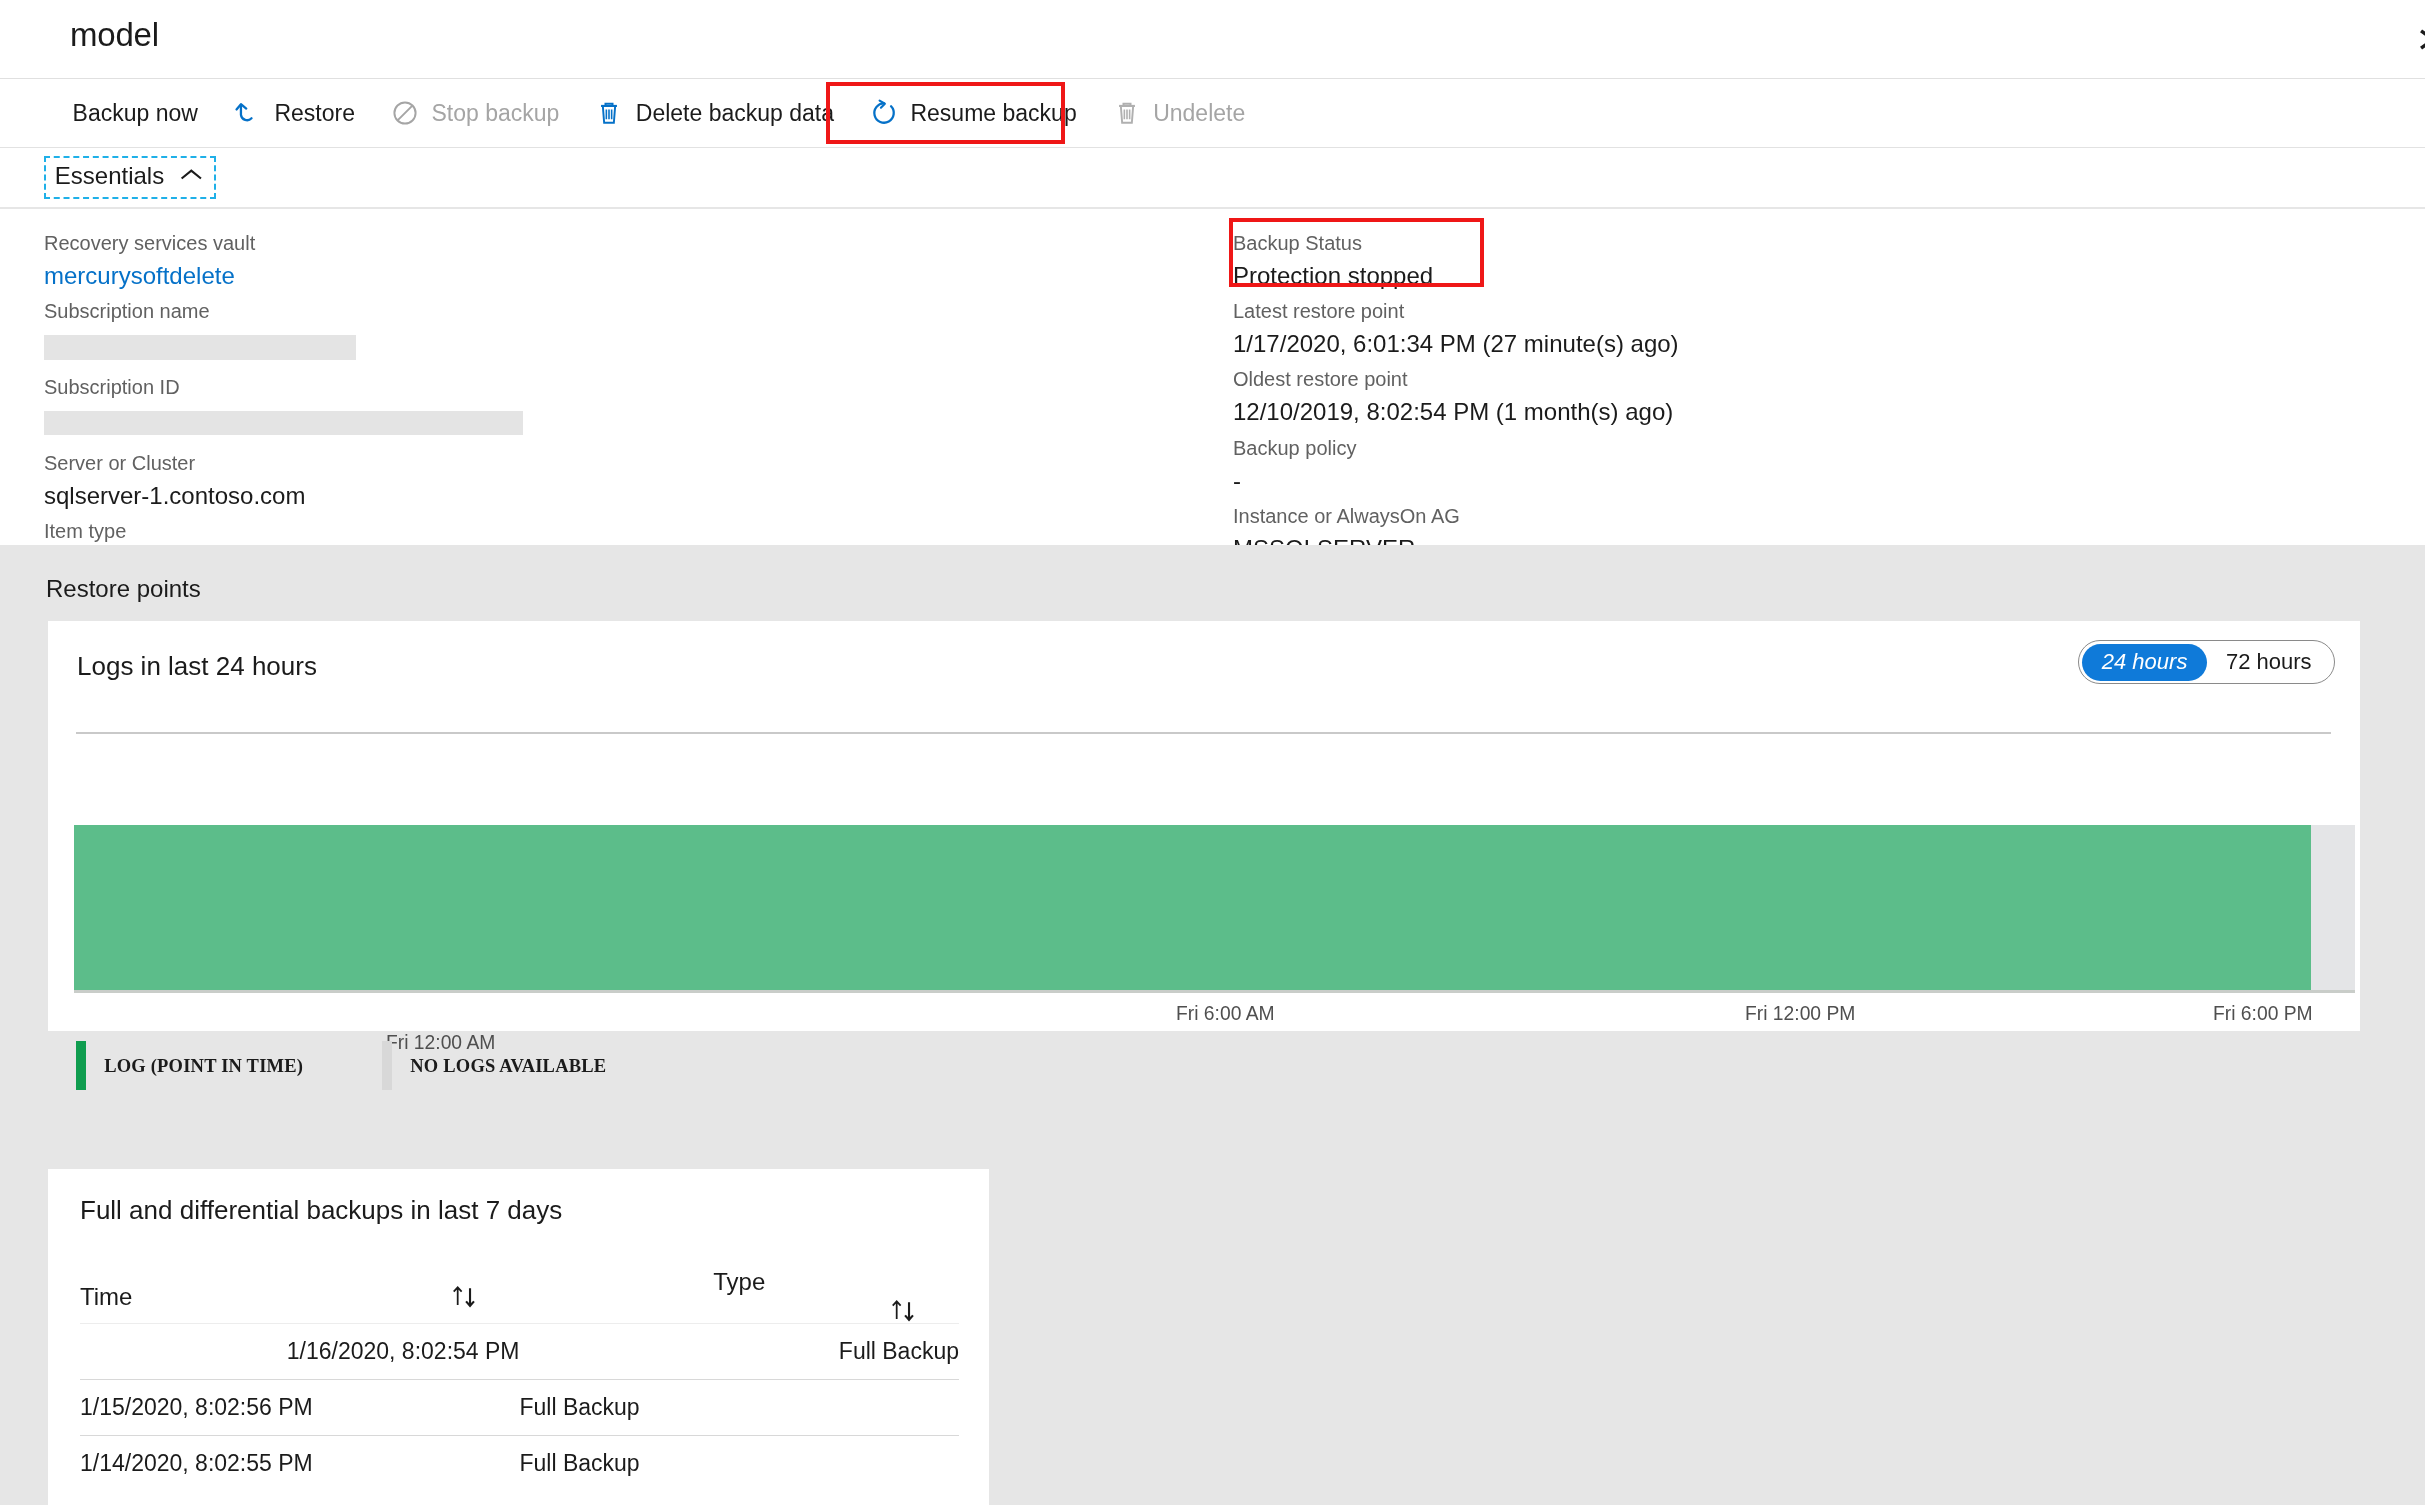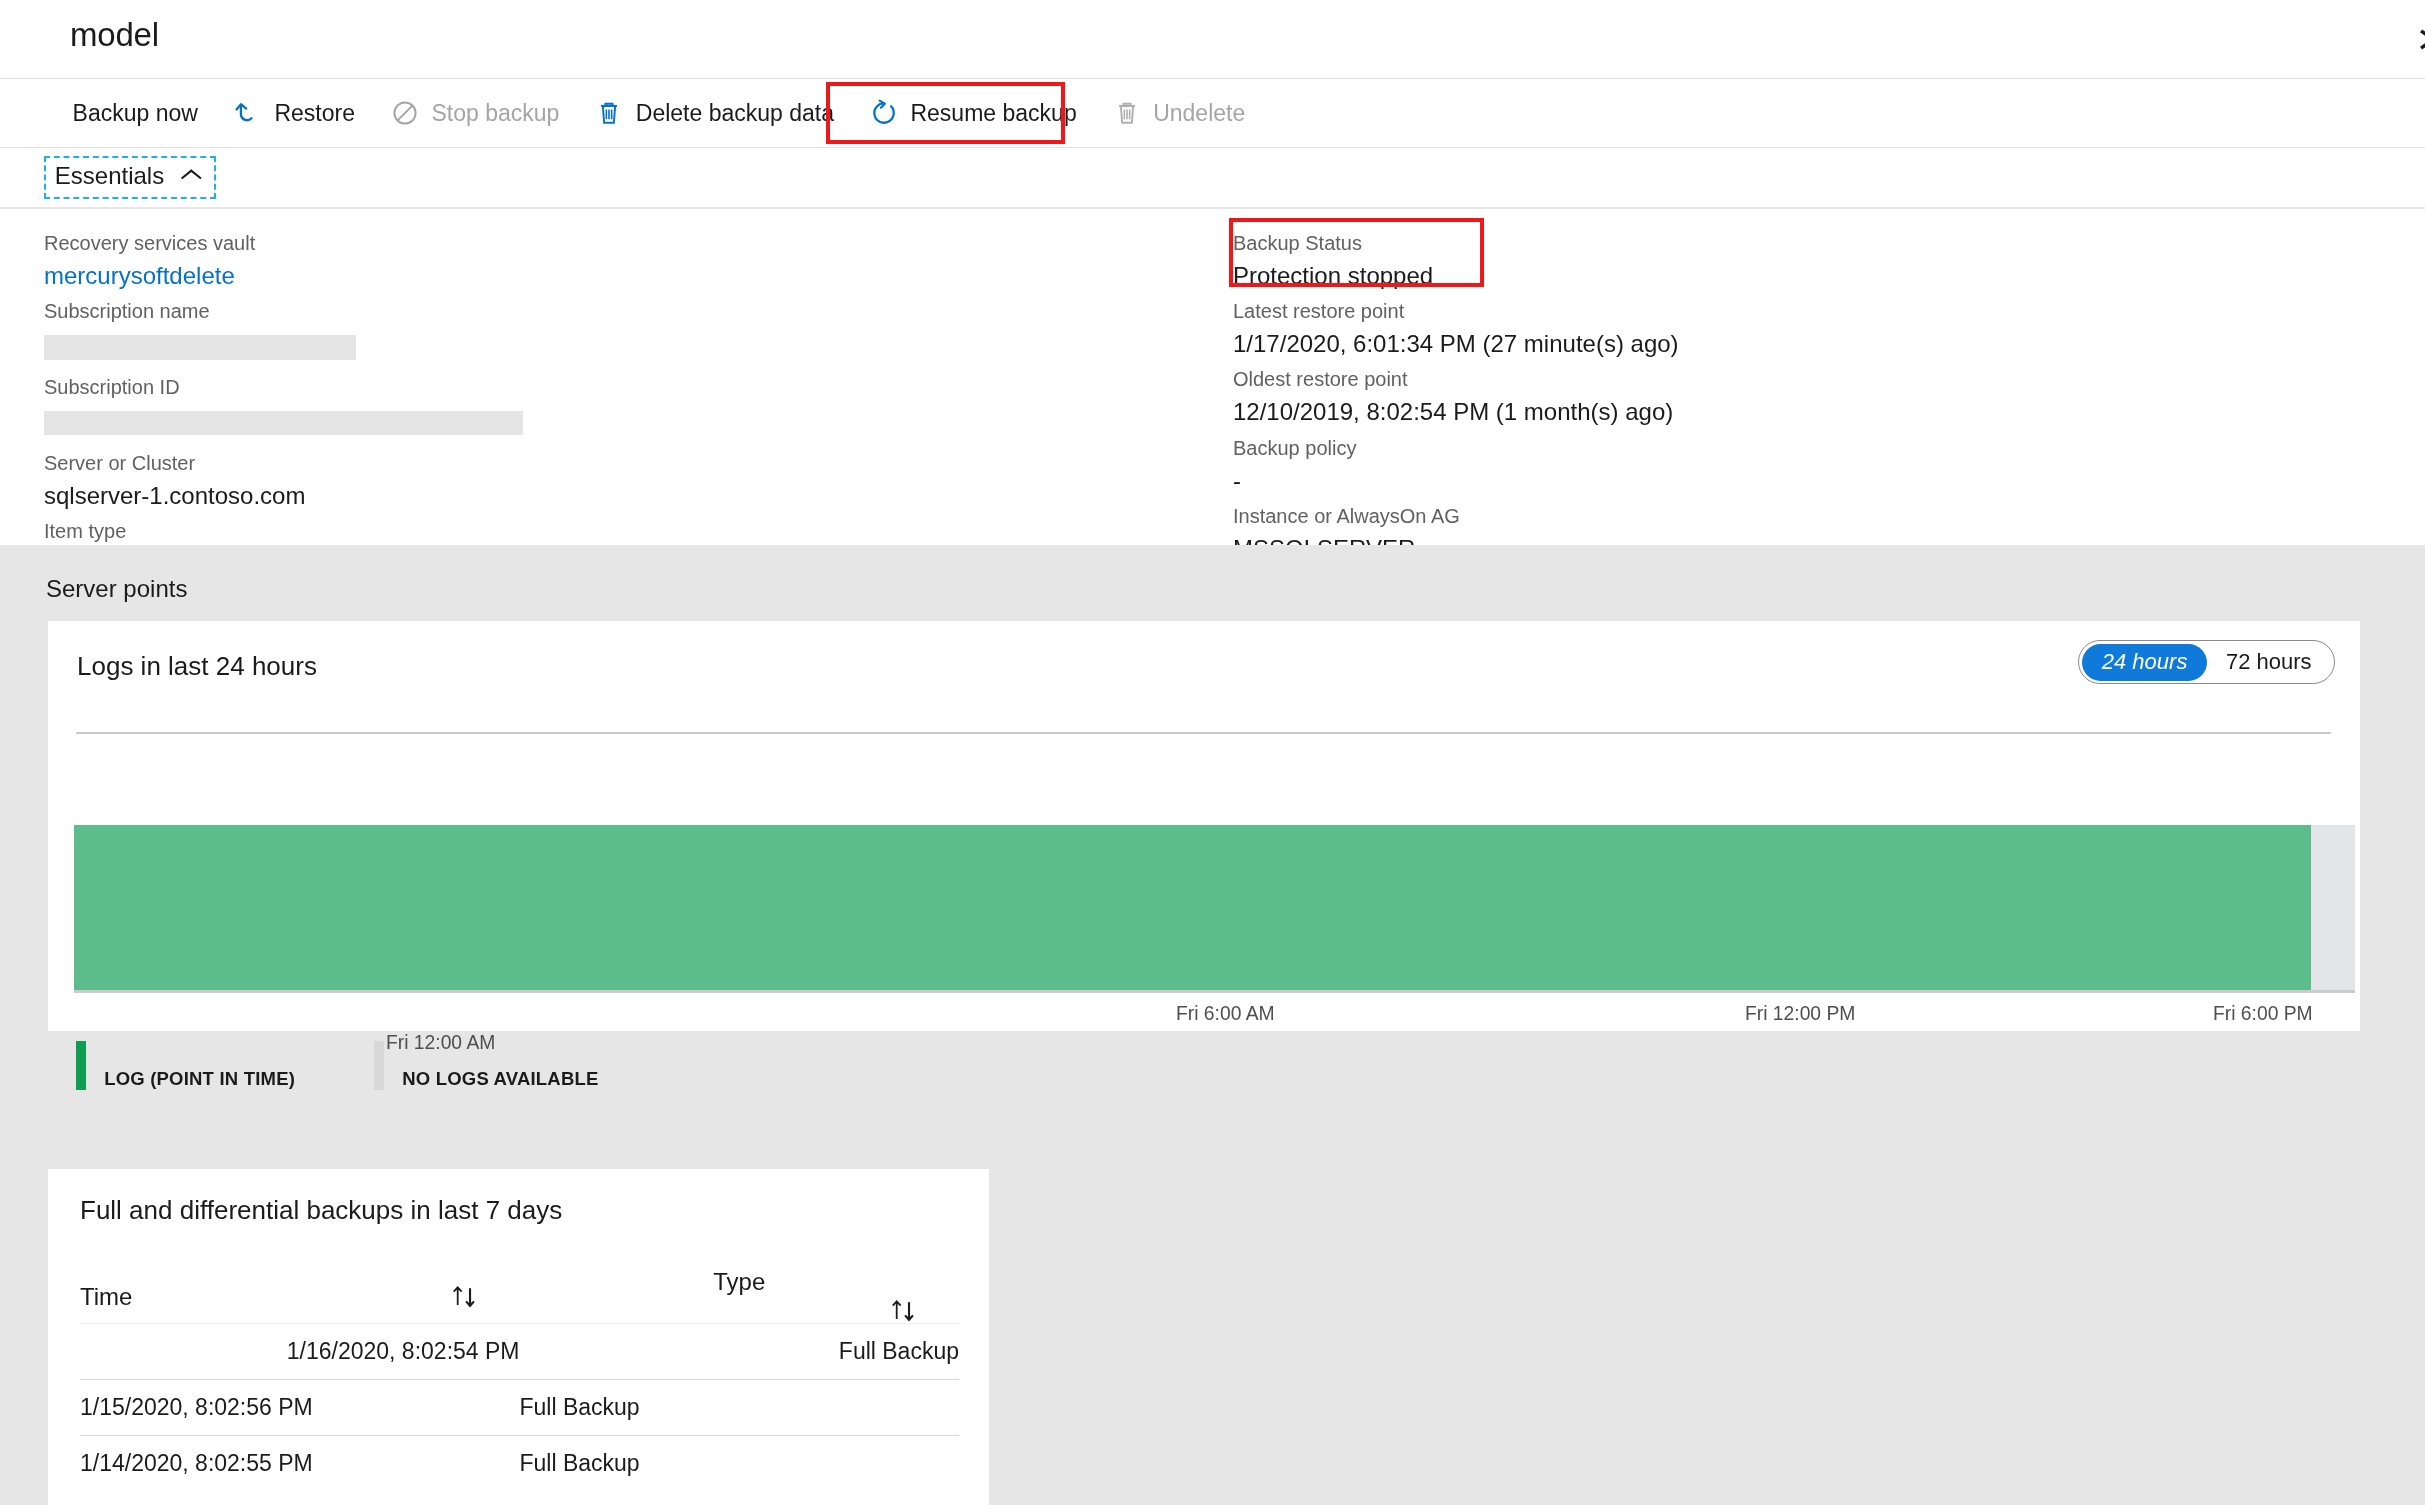--- a/index.html
+++ b/index.html
@@ -141,21 +141,21 @@
   }
   .chart-baseline {
     position: absolute; left: 0; top: 165px; width: 2281px; height: 2.6px;
     background: #c9cdc9;
   }
   .xtick {
     position: absolute; top: 382px;
     font-size: 19.3px; color: #4f4f4f; white-space: nowrap;
   }
   .legend { position: absolute; left: 28px; top: 420px; display: flex; }
-  .legend-item { display: flex; align-items: flex-end; margin-right: 35px; }
+  .legend-item { display: flex; align-items: center; margin-right: 35px; font-family: Liberation Serif, serif; }
   .legend-swatch { width: 9.7px; height: 49px; margin-right: 18.5px; }
   .legend-text {
     font-size: 18.5px; color: #1b1b1b; letter-spacing: 0.2px;
     font-weight: 600; white-space: nowrap; padding-top: 2.6px;
   }
 
   
   .table-card {
     position: absolute; left: 48px; top: 624px;
     width: 941px; height: 336px; background: #ffffff;
@@ -303,21 +303,21 @@
       <div class="ess-value">-</div>
 
       <div class="ess-label">Instance or AlwaysOn AG</div>
       <div class="ess-value">MSSQLSERVER</div>
     </div>
   </div>
 
   <div class="hl-status"></div>
 
   <div class="content">
-    <div class="section-title">Server points</div>
+    <div class="section-title">Restore points</div>
 
     <div class="chart-card">
       <div class="chart-title">Logs in last 24 hours</div>
 
       <div class="range-toggle">
         <div class="range-pill active">24 hours</div>
         <div class="range-pill">72 hours</div>
       </div>
 
       <div class="chart-rule"></div>

